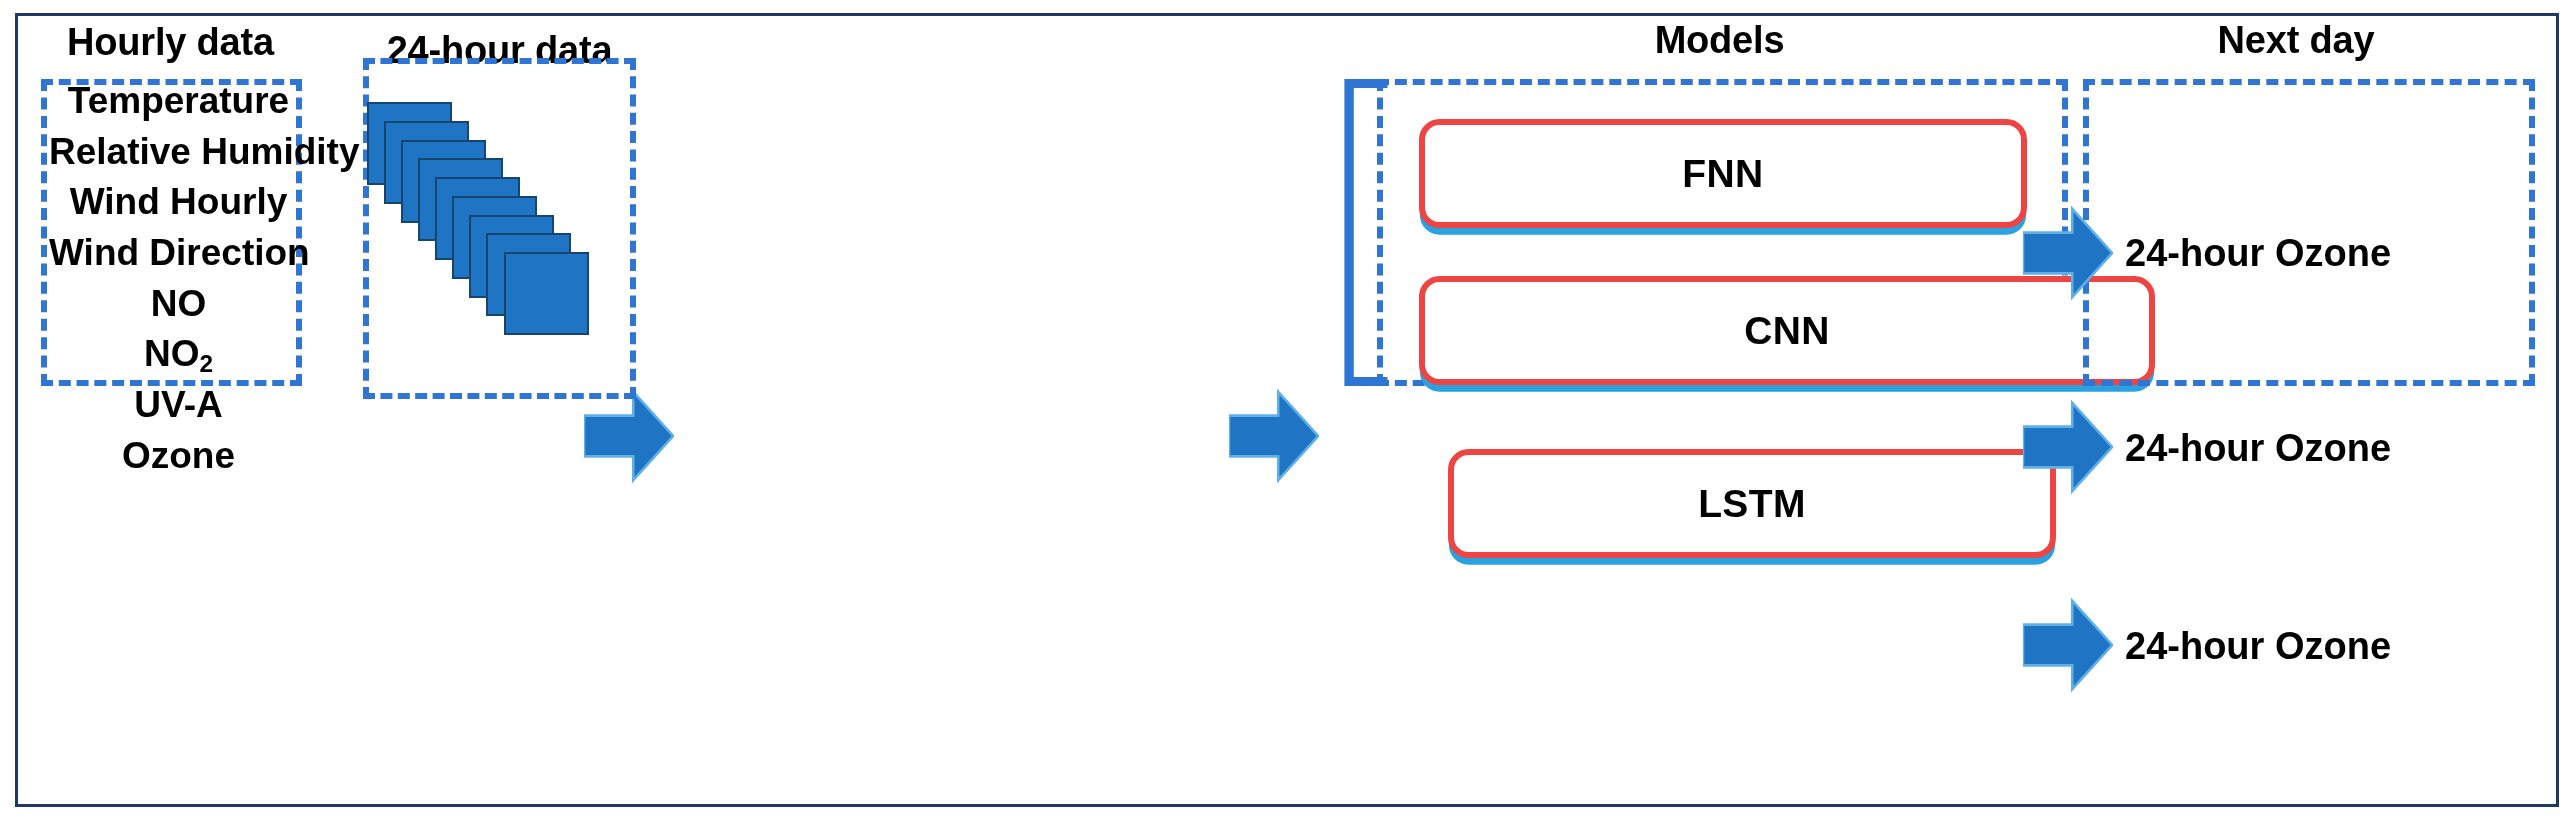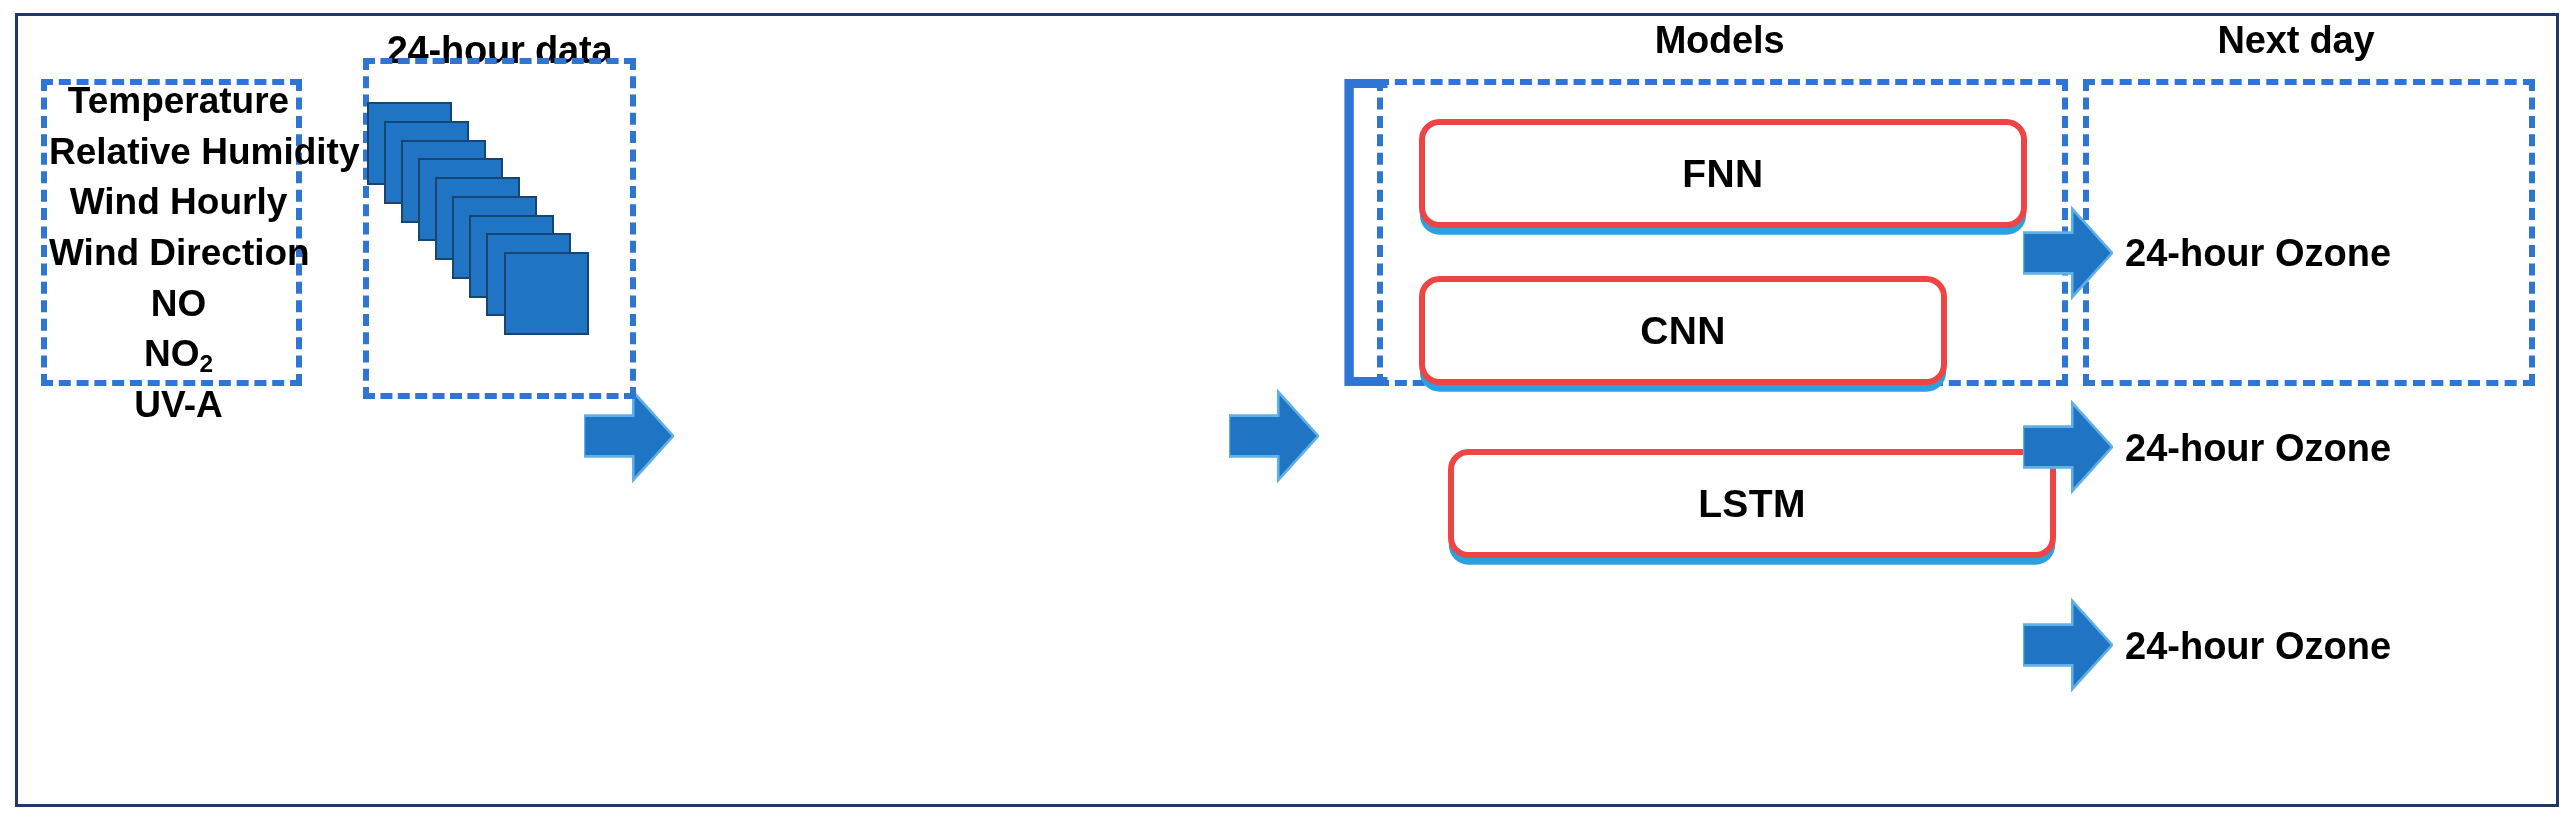--- a/index.html
+++ b/index.html
@@ -131,20 +131,21 @@
     white-space: nowrap;
   }
 </style>
 </head>
 <body>
 
 <div id="canvas">
 
   <div class="outer-frame"></div>
 
+  <div class="col-title" style="left:41px; top:20.5px; width:259px;">Hourly data</div>
 
   <div class="col-title" style="left:363px; top:20.5px; width:273px;margin-top:8px;">24-hour data</div>
 
   <div class="col-title" style="left:1378px; top:19px; width:683px;">Models</div>
 
   <div class="col-title" style="left:2057px; top:19px; width:478px;">Next day</div>
 
   <div class="dashed-panel" style="left:41px; top:79px; width:261px; height:307px;"></div>
 
   <div class="feature-list">
@@ -161,20 +162,23 @@
       <span>Wind Direction</span>
     </div>
     <div class="feature-item">
       <span>NO</span>
     </div>
     <div class="feature-item">
       <span>NO</span><sub>2</sub>
     </div>
     <div class="feature-item">
       <span>UV-A</span>
+    </div>
+    <div class="feature-item">
+      <span>Ozone</span>
     </div>
   </div>
 
   <div class="block-arrow" style="left:584px; top:388px;">
     <svg width="90" height="96" viewBox="0 0 106 112">
       <polygon points="0,32 58,32 58,4 105,56 58,108 58,80 0,80" fill="#1f75c4" stroke="#5fb0e8" stroke-width="3"></polygon>
     </svg>
   </div>
 
   <div class="dashed-panel" style="left:363px; top:58px; width:273px; height:341px;"></div>
@@ -202,21 +206,21 @@
       <path d="M 52 5 L 7 5 L 7 355 L 52 355" fill="none" stroke="#2e75d4" stroke-width="11"></path>
     </svg>
   </div>
 
   <div class="dashed-panel" style="left:1377px; top:79px; width:691px; height:307px;"></div>
 
   <div class="model-box" style="left:1419px; top:119px; width:608px; height:109px;">
     <span class="model-label">FNN</span>
   </div>
 
-  <div class="model-box" style="left:1419px; top:276px; width:528px; height:109px;">
+  <div class="model-box" style="left:1419px; top:276px; width:736px; height:109px;">
     <span class="model-label">CNN</span>
   </div>
 
   <div class="model-box" style="left:1448px; top:433px; width:608px; height:109px;margin-top:16px;">
     <span class="model-label">LSTM</span>
   </div>
 
   <div class="dashed-panel" style="left:2083px; top:79px; width:452px; height:307px;"></div>
 
   <div class="block-arrow" style="left:2023px; top:205px;">

